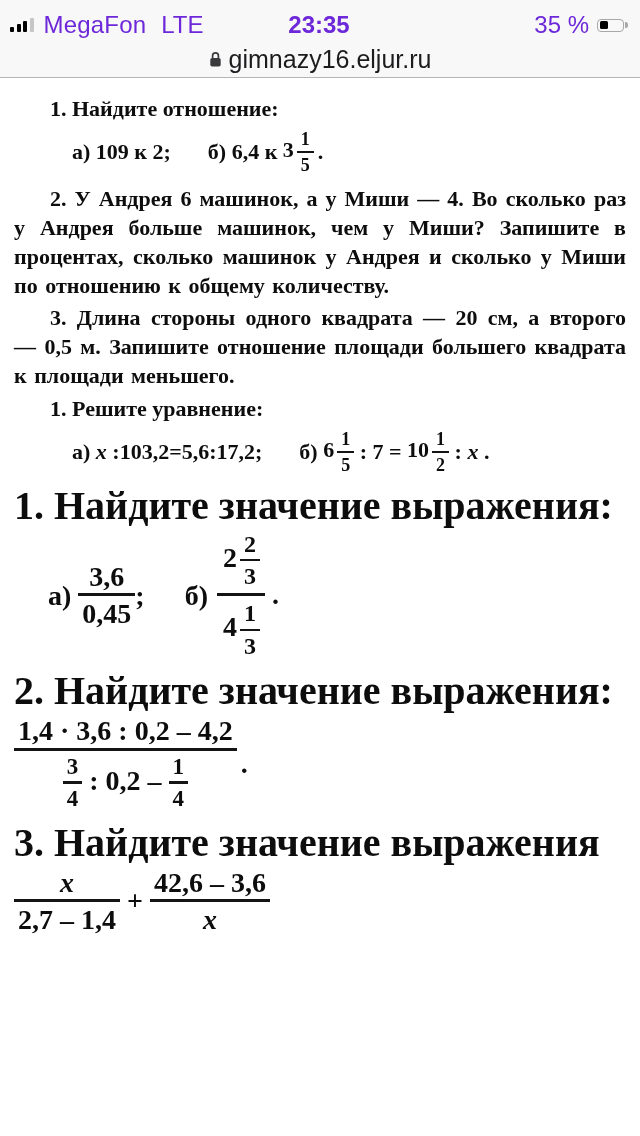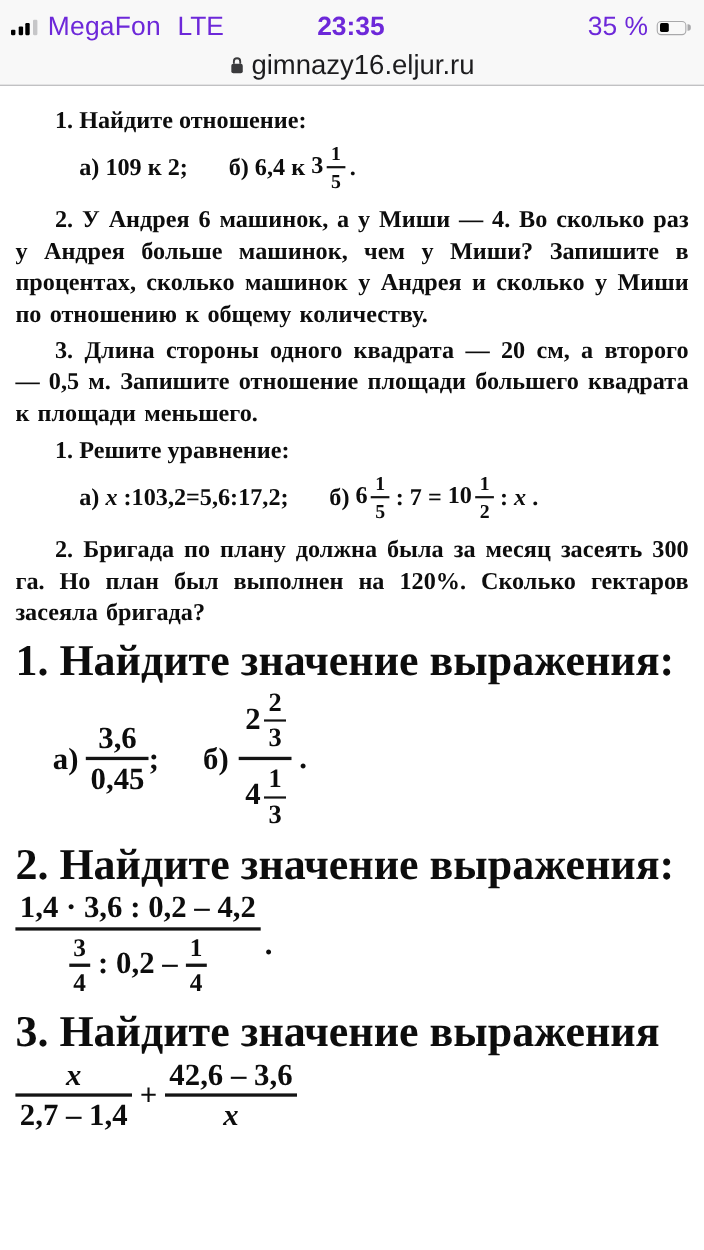--- a/index.html
+++ b/index.html
@@ -133,21 +133,20 @@
       </span>
       <span>: 7 =</span>
       <span class="mixed">
         <span>10</span><span class="vfrac sm"><span class="vt">1</span><span class="vbar"></span><span class="vb">2</span></span>
       </span>
       <span>:</span>
       <span class="var">x</span>
       <span>.</span>
     </div>
 
-    <p class="para"><span>2.</span> <span>Бригада по плану должна была за месяц засеять 300 га. Но план был выполнен на 120%. Сколько гектаров засеяла бригада?</span></p>
 
     <p class="big-title"><span>1.</span> <span>Найдите значение выражения:</span></p>
 
     <div class="bigrow">
       <span>а)</span>
       <span class="vfrac"><span class="vt">3,6</span><span class="vbar"></span><span class="vb">0,45</span></span><span>;</span>
       <span class="gap"></span>
       <span>б)</span>
       <span class="vfrac nest">
         <span class="vt"><span class="mixed"><span>2</span><span class="vfrac md"><span class="vt">2</span><span class="vbar"></span><span class="vb">3</span></span></span></span>

